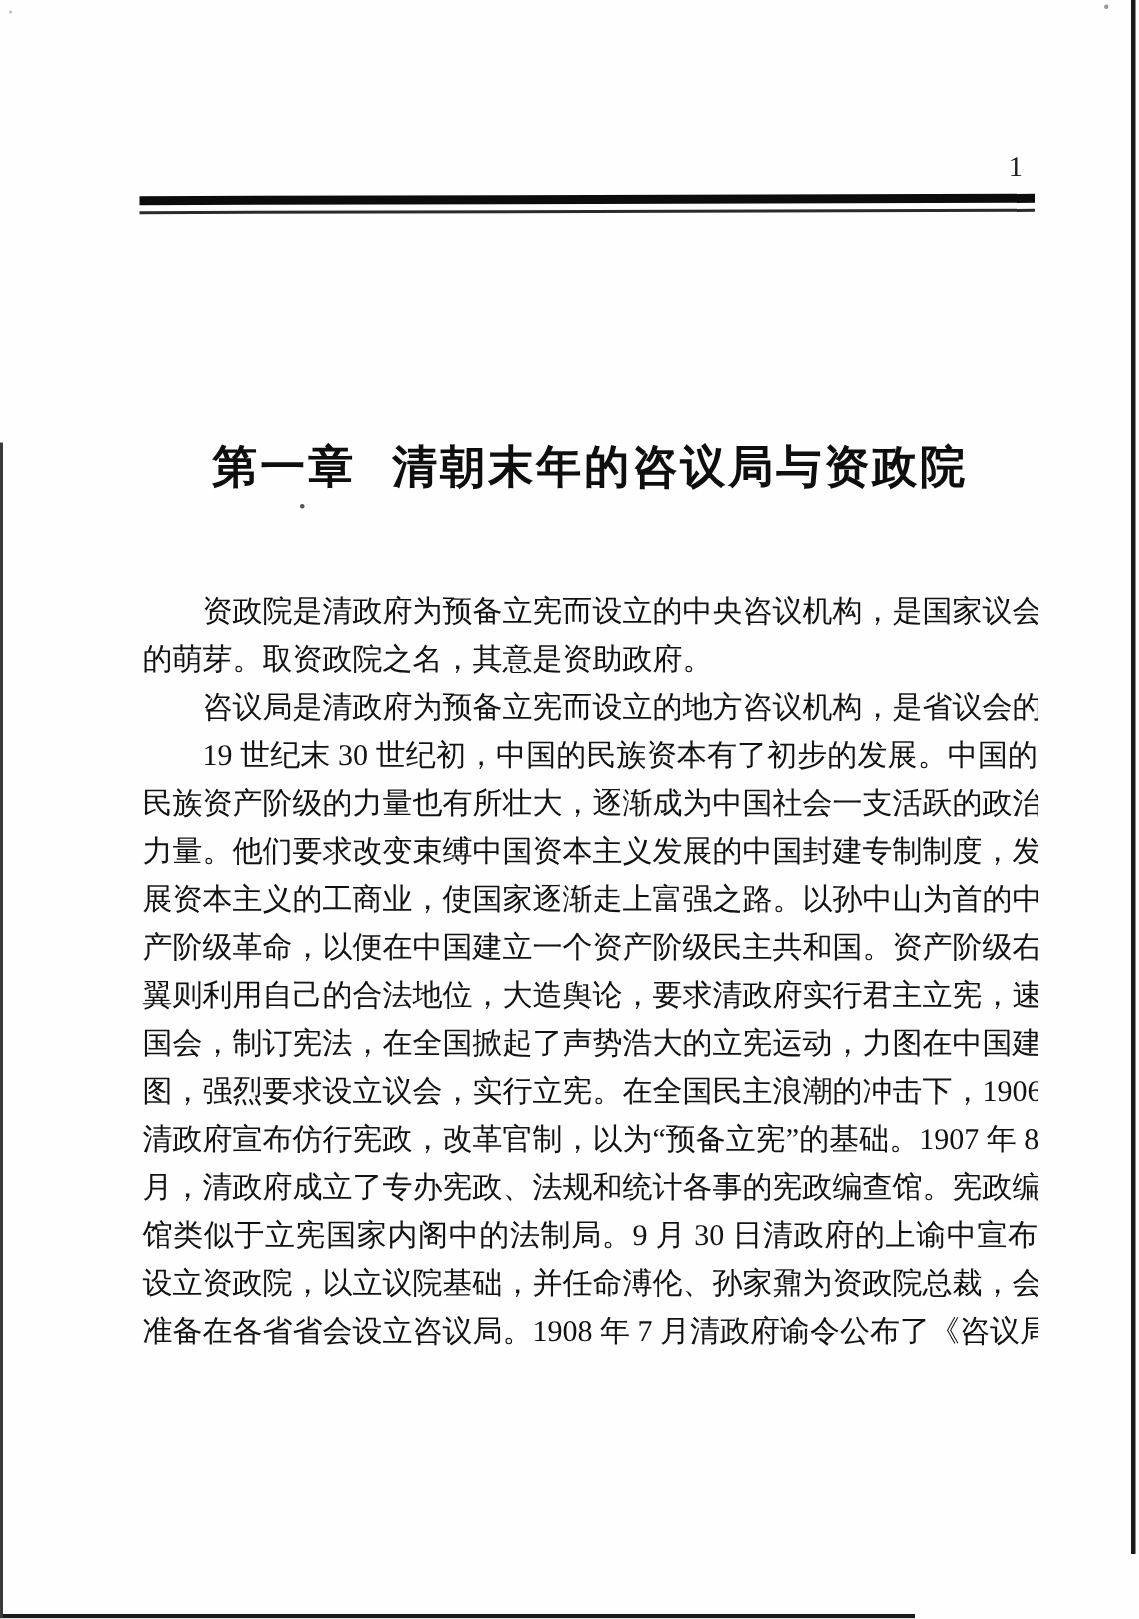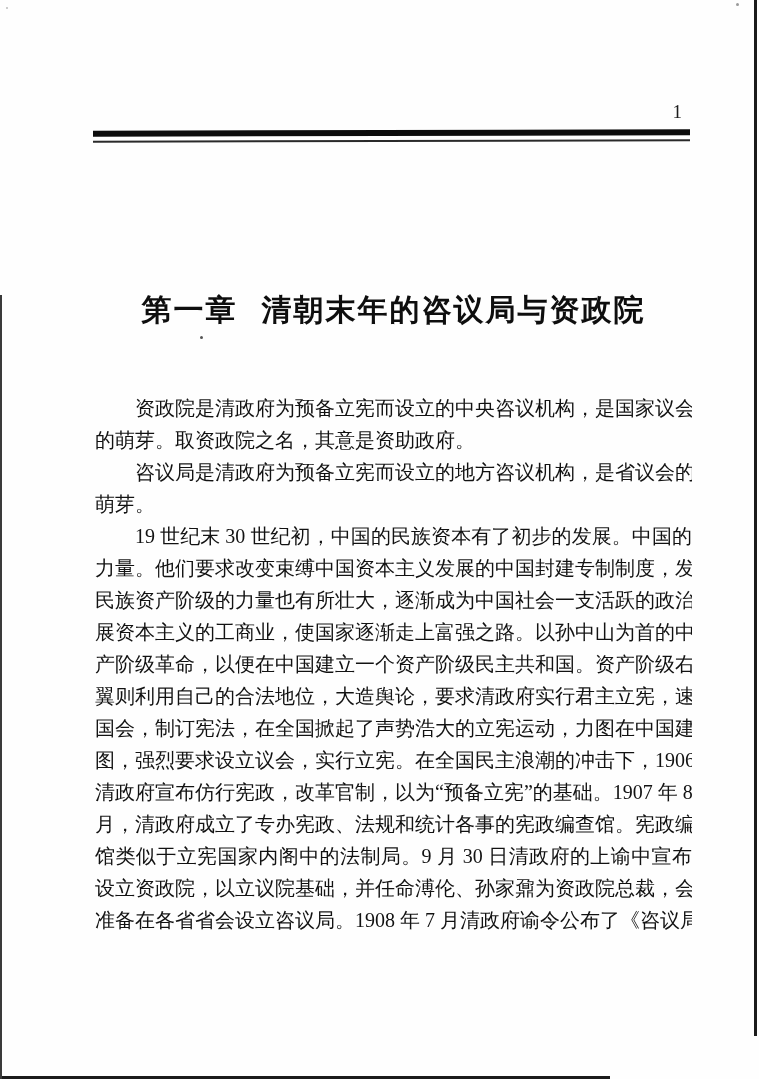--- a/index.html
+++ b/index.html
@@ -45,21 +45,21 @@
     background: #2a2a2a;
     transform: rotate(-0.15deg);
   }
   
   .chapter-title {
     position: absolute;
     top: 293px;
     left: 95px;
     width: 597px;
     text-align: center;
-    font-family: Liberation Mono, monospace;
+    font-family: Liberation Serif, serif;
     font-weight: 900;
     font-size: 30px;
     line-height: 38px;
     letter-spacing: 2px;
     color: #0e0e0e;
     white-space: nowrap;
   }
   .chapter-title .chapter-label {
     margin-right: 24px;
   }
@@ -129,25 +129,24 @@
   <div class="chapter-title">
     <span class="chapter-label">第一章</span><span>清朝末年的咨议局与资政院</span>
   </div>
 
   <div class="body-text">
 
     <div class="line indent">资政院是清政府为预备立宪而设立的中央咨议机构，是国家议会</div>
     <div class="line end">的萌芽。取资政院之名，其意是资助政府。</div>
 
     <div class="line indent">咨议局是清政府为预备立宪而设立的地方咨议机构，是省议会的</div>
-    <div class="line end">萌芽。</div>
 
     <div class="line indent">19 世纪末 30 世纪初，中国的民族资本有了初步的发展。中国的</div>
+    <div class="line">民族资产阶级的力量也有所壮大，逐渐成为中国社会一支活跃的政治</div>
     <div class="line">力量。他们要求改变束缚中国资本主义发展的中国封建专制制度，发</div>
-    <div class="line">民族资产阶级的力量也有所壮大，逐渐成为中国社会一支活跃的政治</div>
     <div class="line">展资本主义的工商业，使国家逐渐走上富强之路。以孙中山为首的中</div>
     <div class="line">产阶级革命，以便在中国建立一个资产阶级民主共和国。资产阶级右</div>
     <div class="line">翼则利用自己的合法地位，大造舆论，要求清政府实行君主立宪，速开</div>
     <div class="line">国会，制订宪法，在全国掀起了声势浩大的立宪运动，力图在中国建立</div>
     <div class="line">图，强烈要求设立议会，实行立宪。在全国民主浪潮的冲击下，1906 年</div>
     <div class="line">清政府宣布仿行宪政，改革官制，以为“预备立宪”的基础。1907 年 8</div>
     <div class="line">月，清政府成立了专办宪政、法规和统计各事的宪政编查馆。宪政编查</div>
     <div class="line">馆类似于立宪国家内阁中的法制局。9 月 30 日清政府的上谕中宣布</div>
     <div class="line">设立资政院，以立议院基础，并任命溥伦、孙家鼐为资政院总裁，会同军</div>
     <div class="line">准备在各省省会设立咨议局。1908 年 7 月清政府谕令公布了《咨议局</div>

